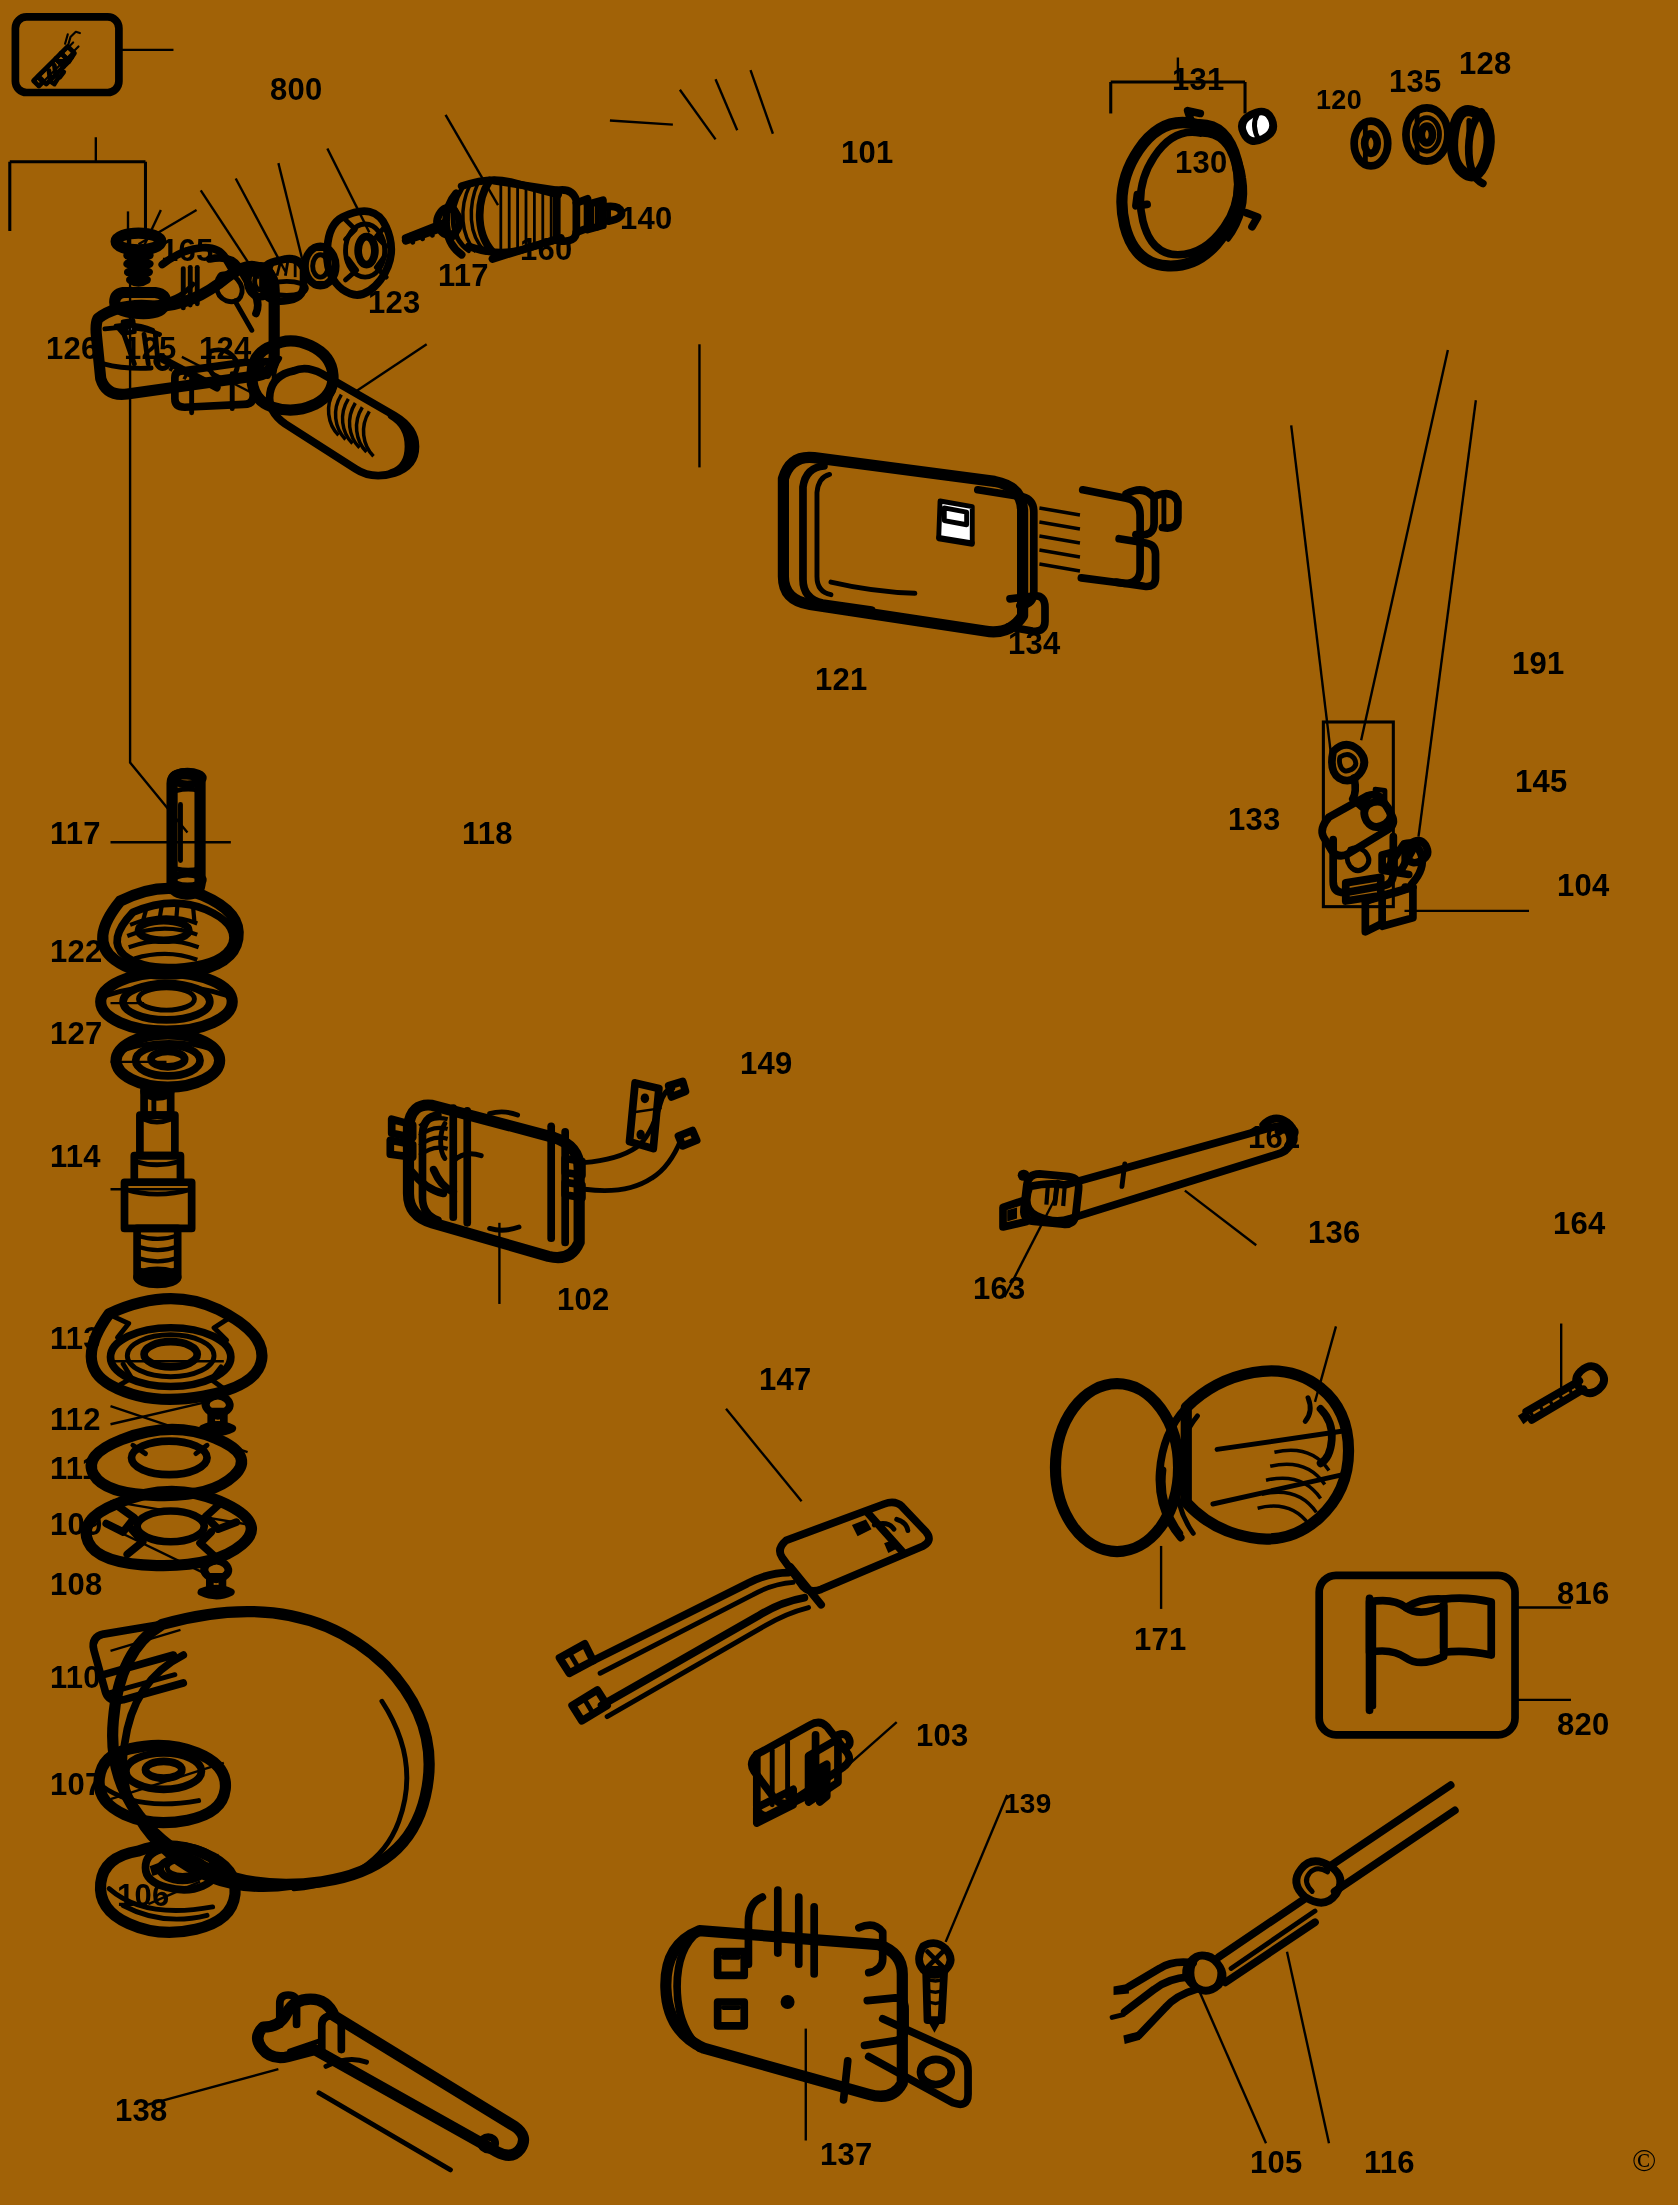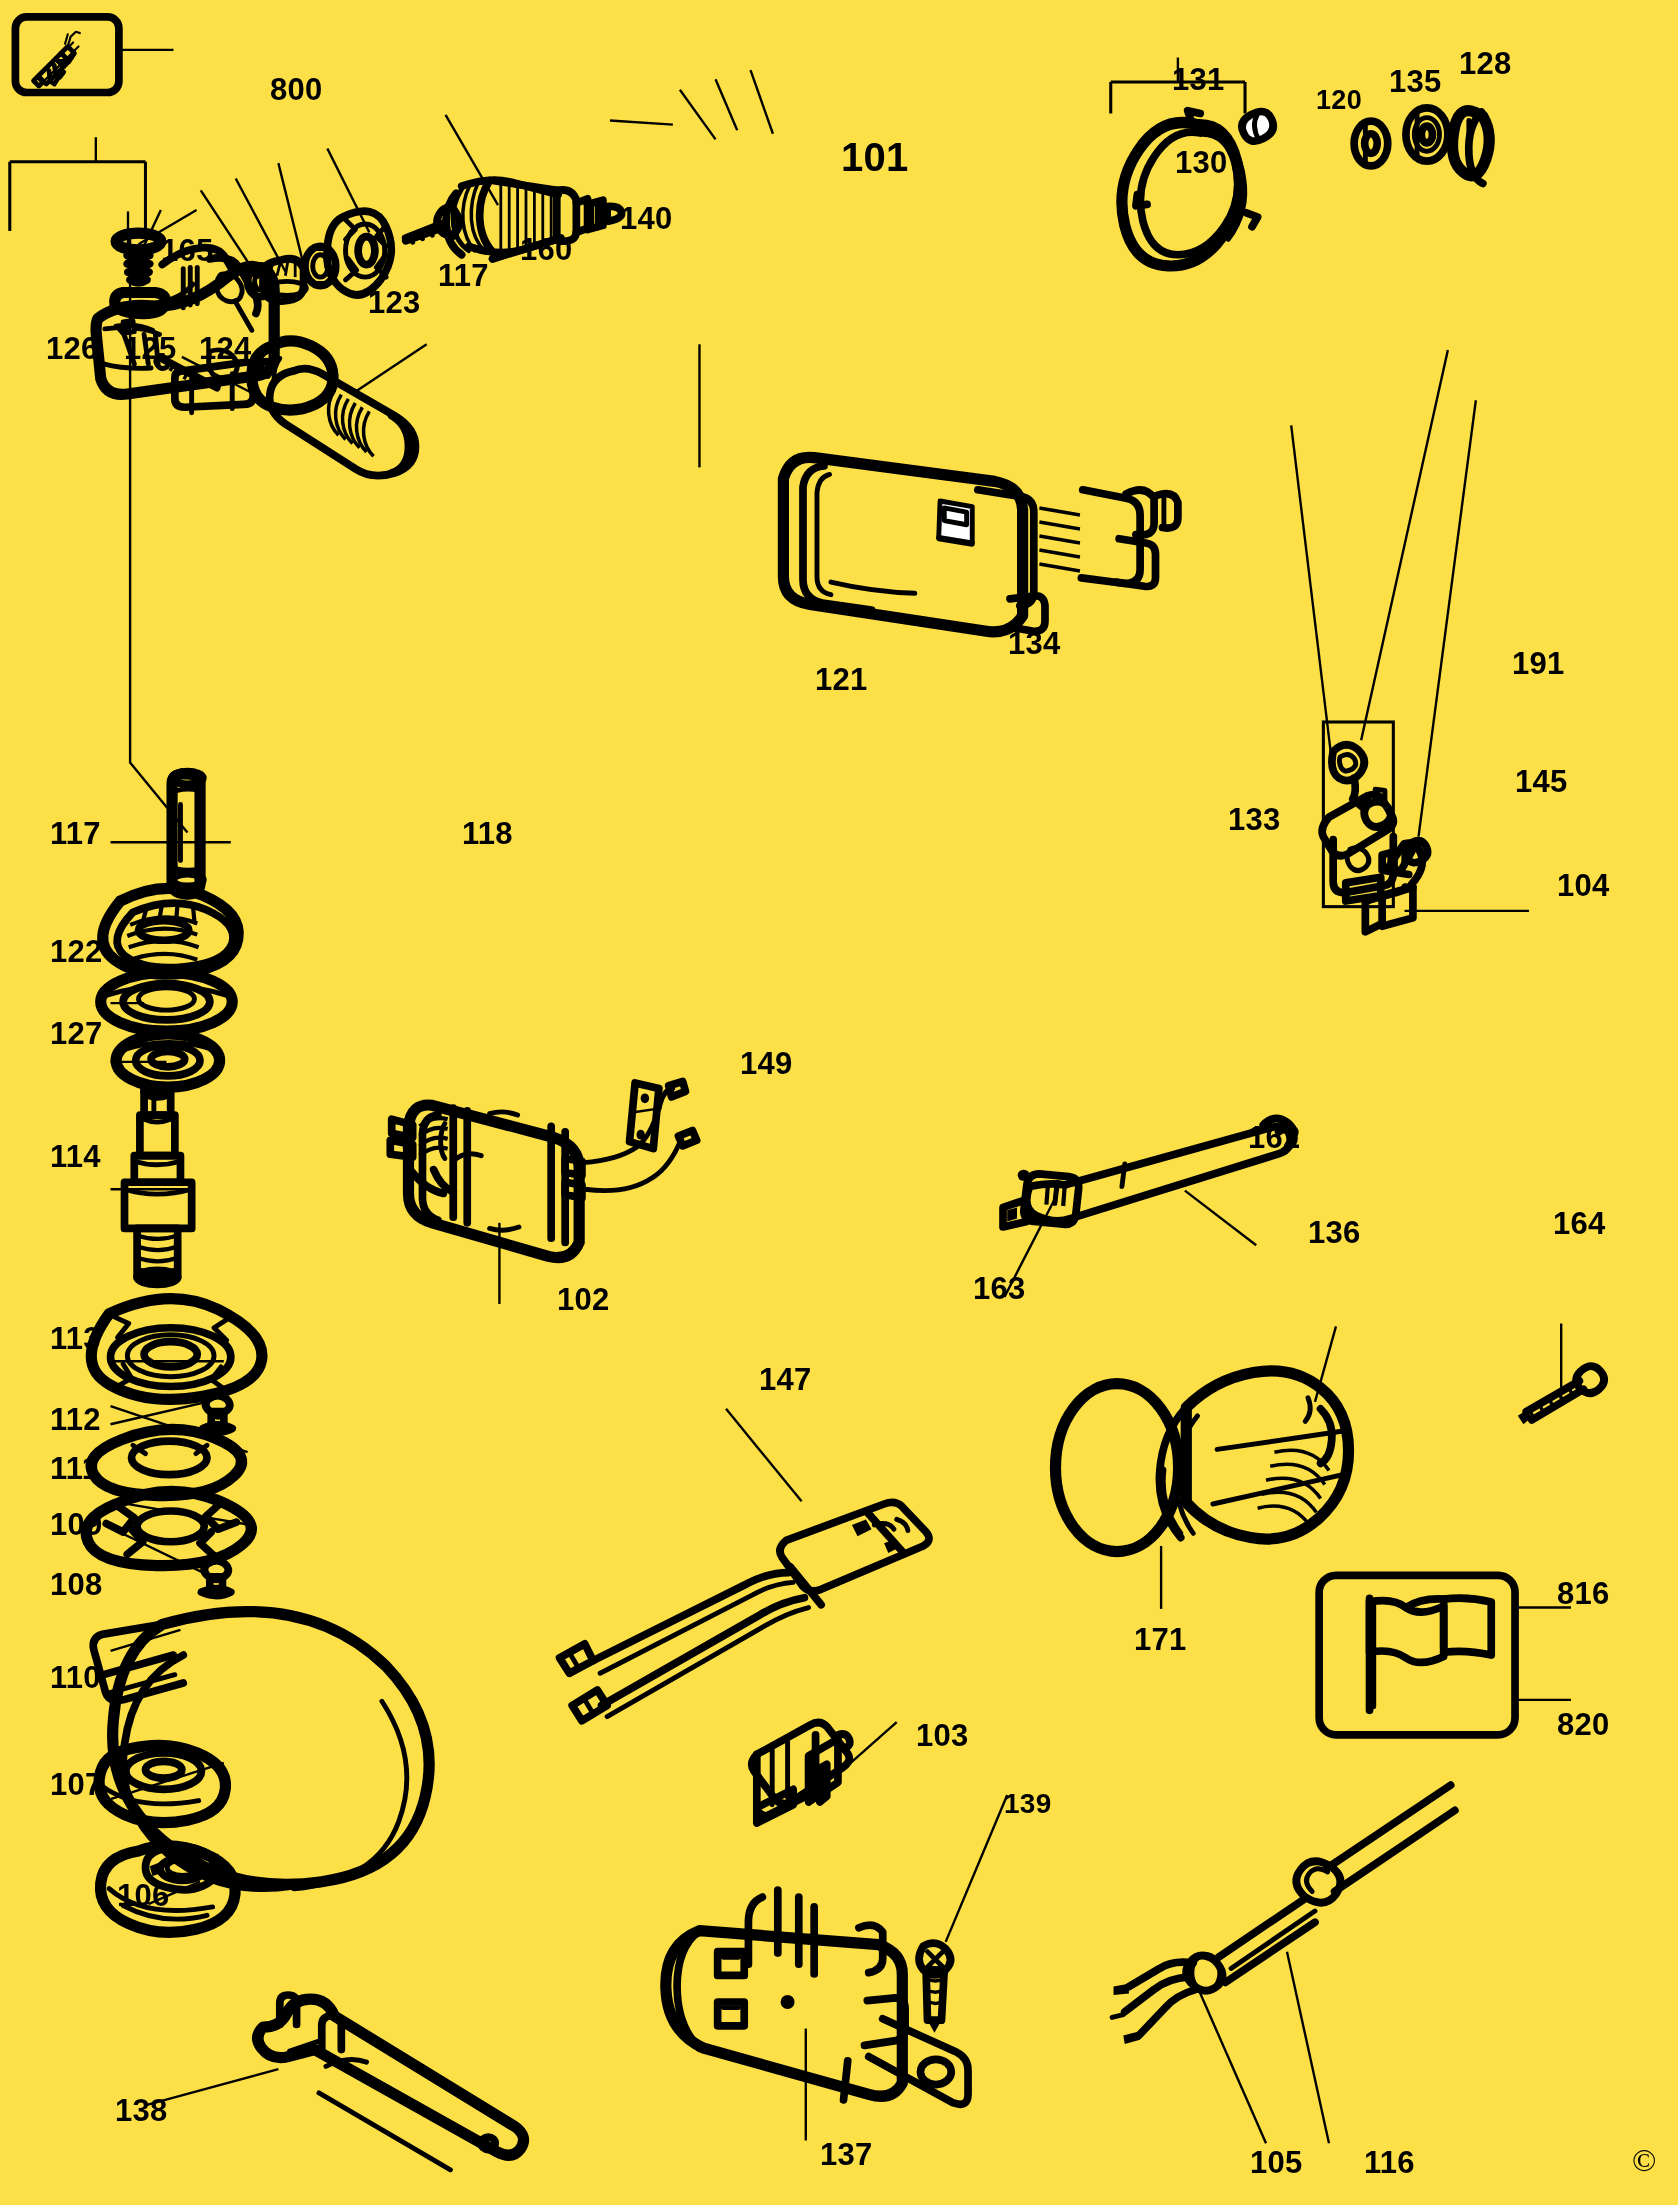--- a/index.html
+++ b/index.html
@@ -2,21 +2,21 @@
 <html style="font-size:11.2px"><head>
 <meta charset="utf-8">
 <title>Exploded Parts Diagram</title>
 <style>
   html,body{margin:0;padding:0;background:#ffffff;}
   body{font-family:"Liberation Sans", sans-serif;}
   #sheet{
     position:relative;
     width:1678px;
     height:2205px;
-    background:#fde047;
+    background:#a16207;
     overflow:hidden;
   }
   #artwork{position:absolute;left:0;top:0;width:1678px;height:2205px;}
   .callout{
     position:absolute;
     font-family:"Liberation Sans", sans-serif;
     font-weight:bold;
     font-size:28px;
     color:#000000;
     letter-spacing:0.3px;
@@ -720,21 +720,21 @@
 
   <div class="callout" style="left: 270px; top: 74px; font-size: 31px;">800</div>
   <div class="callout" style="left: 161px; top: 235px; font-size: 31px;">165</div>
   <div class="callout" style="left: 46px; top: 333px; font-size: 31px;">126</div>
   <div class="callout" style="left: 124px; top: 333px; font-size: 31px;">125</div>
   <div class="callout" style="left: 199px; top: 333px; font-size: 31px;">124</div>
   <div class="callout" style="left: 368px; top: 287px; font-size: 31px;">123</div>
   <div class="callout" style="left: 438px; top: 260px; font-size: 31px;">117</div>
   <div class="callout" style="left: 520px; top: 234px; font-size: 31px;">160</div>
   <div class="callout" style="left: 620px; top: 203px; font-size: 31px;">140</div>
-  <div class="callout" style="left: 841px; top: 137px; font-size: 40px;">101</div>
+  <div class="callout" style="left: 841px; top: 137px; font-size: 31px;">101</div>
   <div class="callout" style="left: 1172px; top: 64px; font-size: 31px;">131</div>
   <div class="callout" style="left: 1175px; top: 147px; font-size: 31px;">130</div>
   <div class="callout" style="left: 1316px; top: 87px; font-size: 27px;">120</div>
   <div class="callout" style="left: 1389px; top: 66px; font-size: 31px;">135</div>
   <div class="callout" style="left: 1459px; top: 48px; font-size: 31px;">128</div>
 
   <div class="callout" style="left: 462px; top: 818px; font-size: 31px;">118</div>
   <div class="callout" style="left: 815px; top: 664px; font-size: 31px;">121</div>
   <div class="callout" style="left: 1008px; top: 628px; font-size: 31px;">134</div>
   <div class="callout" style="left: 1512px; top: 648px; font-size: 31px;">191</div>

